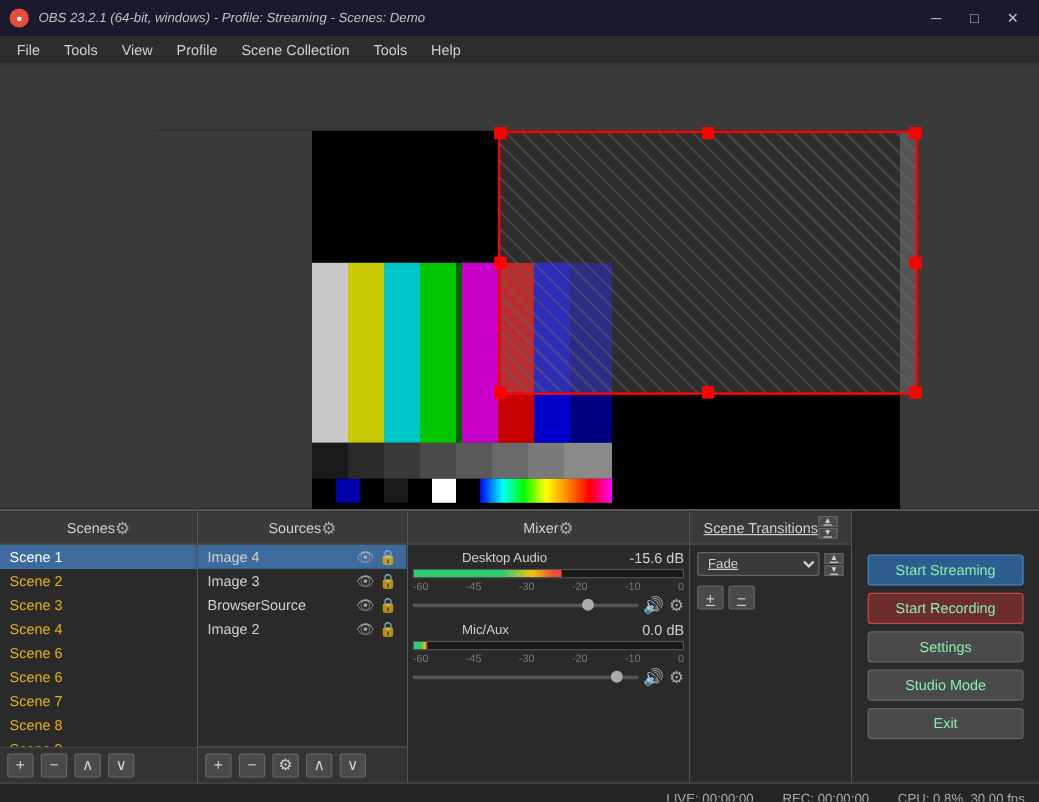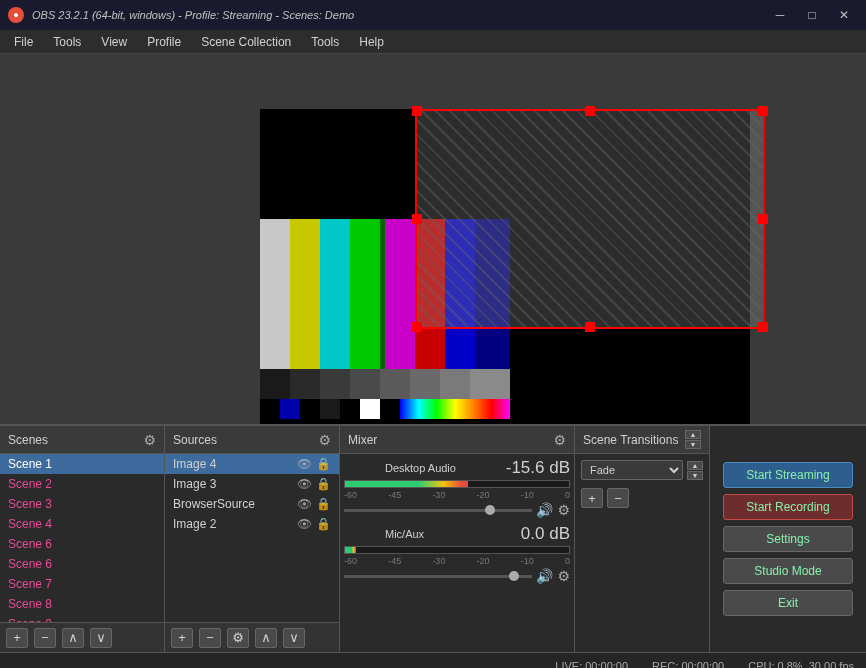--- a/index.html
+++ b/index.html
@@ -158,21 +158,21 @@
       display: flex;
       flex-direction: column;
       overflow: hidden;
     }
 
     .panel-header {
       height: 28px;
       background: #3a3a3a;
       display: flex;
       align-items: center;
-      justify-content: space-between;
+      justify-content: center;
       padding: 0 8px;
       border-bottom: 1px solid #555;
       flex-shrink: 0;
     }
     .panel-header-title {
       font-size: 12px;
       color: #d0d0d0;
       font-weight: 500;
     }
     .panel-header-icon {
@@ -187,21 +187,21 @@
     }
     .scenes-list {
       flex: 1;
       overflow-y: auto;
       background: #2a2a2a;
     }
     .scene-item {
       padding: 3px 8px;
       cursor: pointer;
       font-size: 12px;
-      color: #ec4899;
+      color: #eab308;
     }
     .scene-item.active { background: #3d6b9e; color: white; }
 
     .panel-footer {
       height: 30px;
       background: #333;
       display: flex;
       align-items: center;
       padding: 0 6px;
       gap: 6px;
@@ -271,21 +271,21 @@
       justify-content: space-between;
       align-items: center;
       margin-bottom: 2px;
       margin-left: 41px;
     }
     .mixer-channel-name {
       font-size: 11px;
       color: #d0d0d0;
     }
     .mixer-channel-db {
-      font-size: 17px;
+      font-size: 12px;
       color: #d0d0d0;
     }
     .meter-bar {
       height: 8px;
       background: #1a1a1a;
       border: 1px solid #555;
       position: relative;
       margin-bottom: 2px;
       overflow: hidden;
     }
@@ -322,20 +322,21 @@
     }
     .vol-settings {
       font-size: 14px;
       color: #aaa;
       cursor: pointer;
     }
 
     
     .transitions-panel {
       width: 135px;
+      text-decoration: underline;
     }
     .transitions-content {
       flex: 1;
       background: #2a2a2a;
       padding: 6px;
     }
     .transition-select-row {
       display: flex;
       align-items: center;
       gap: 4px;

